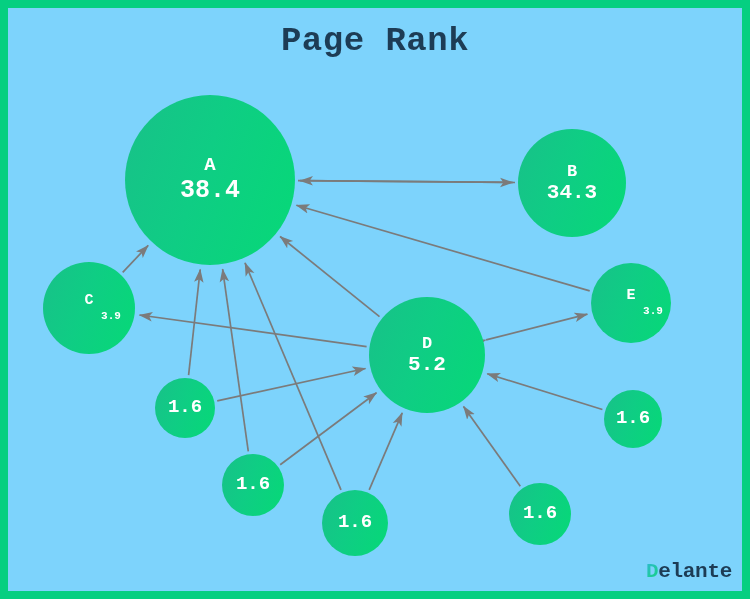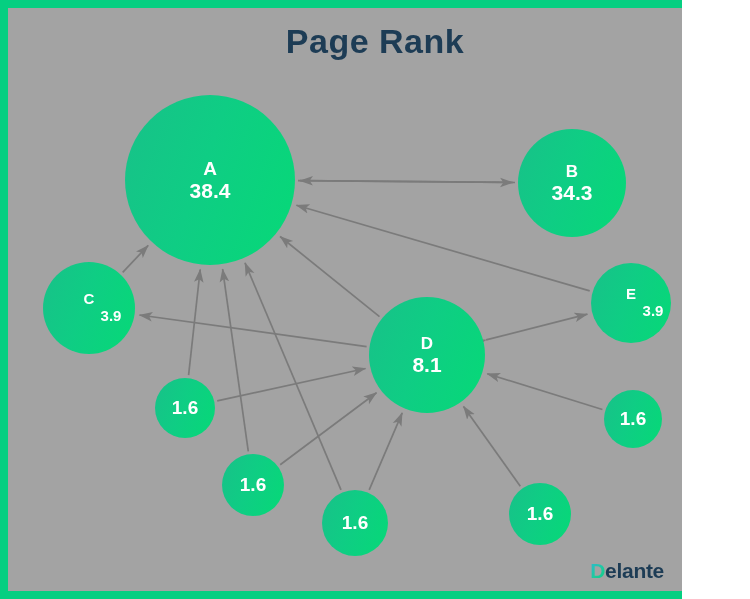--- a/index.html
+++ b/index.html
@@ -2,25 +2,25 @@
 <html><head>
 <meta charset="utf-8">
 <style>
   html, body {
     margin: 0;
     padding: 0;
     background: #ffffff;
   }
   #canvas {
     position: relative;
-    width: 682px;
+    width: 750px;
     height: 599px;
-    background: #a3a3a3;
+    background: #7dd3fc;
     box-sizing: border-box;
-    font-family: Liberation Sans, sans-serif;
+    font-family: Liberation Mono, monospace;
     overflow: hidden;
   }
   
   .frame-bar {
     position: absolute;
     background: #05cf81;
   }
   .frame-top    { left: 0;  top: 0;    width: 750px; height: 8px; }
   .frame-bottom { left: 0;  top: 591px; width: 750px; height: 8px; }
   .frame-left   { left: 0;  top: 0;    width: 8px;   height: 599px; }
@@ -57,25 +57,25 @@
     justify-content: center;
     font-weight: bold;
     line-height: 1.12;
     text-align: center;
     box-sizing: border-box;
   }
   .node .nlabel { display: block; }
   .node .nvalue { display: block; }
 
   .node-lg .nlabel { font-size: 19px; }
-  .node-lg .nvalue { font-size: 21px; }
+  .node-lg .nvalue { font-size: 25px; }
   .node-md .nlabel { font-size: 17px; }
   .node-md .nvalue { font-size: 21px; }
   .node-sm .nlabel { font-size: 15px; }
-  .node-sm .nvalue { font-size: 15px; margin-left: 44px; }
+  .node-sm .nvalue { font-size: 11px; margin-left: 44px; }
   .node-xs .nvalue { font-size: 19px; }
 
   #logo {
     position: absolute;
     right: 18px;
     bottom: 16px;
     font-size: 21px;
     font-weight: bold;
     letter-spacing: -0.3px;
     color: #1d3c55;
@@ -134,21 +134,21 @@
       <div class="node node-md" style="left: 518px; top: 129px; width: 108px; height: 108px;">
         <span class="nlabel">B</span>
         <span class="nvalue">34.3</span>
       </div>
       <div class="node node-sm" style="left: 43px; top: 262px; width: 92px; height: 92px;">
         <span class="nlabel">C</span>
         <span class="nvalue">3.9</span>
       </div>
       <div class="node node-md" style="left: 369px; top: 297px; width: 116px; height: 116px;">
         <span class="nlabel">D</span>
-        <span class="nvalue">8.1</span>
+        <span class="nvalue">5.2</span>
       </div>
       <div class="node node-sm" style="left: 591px; top: 263px; width: 80px; height: 80px;">
         <span class="nlabel">E</span>
         <span class="nvalue">3.9</span>
       </div>
       <div class="node node-xs" style="left: 155px; top: 378px; width: 60px; height: 60px;">
         <span class="nvalue">1.6</span>
       </div>
       <div class="node node-xs" style="left: 222px; top: 454px; width: 62px; height: 62px;">
         <span class="nvalue">1.6</span>

